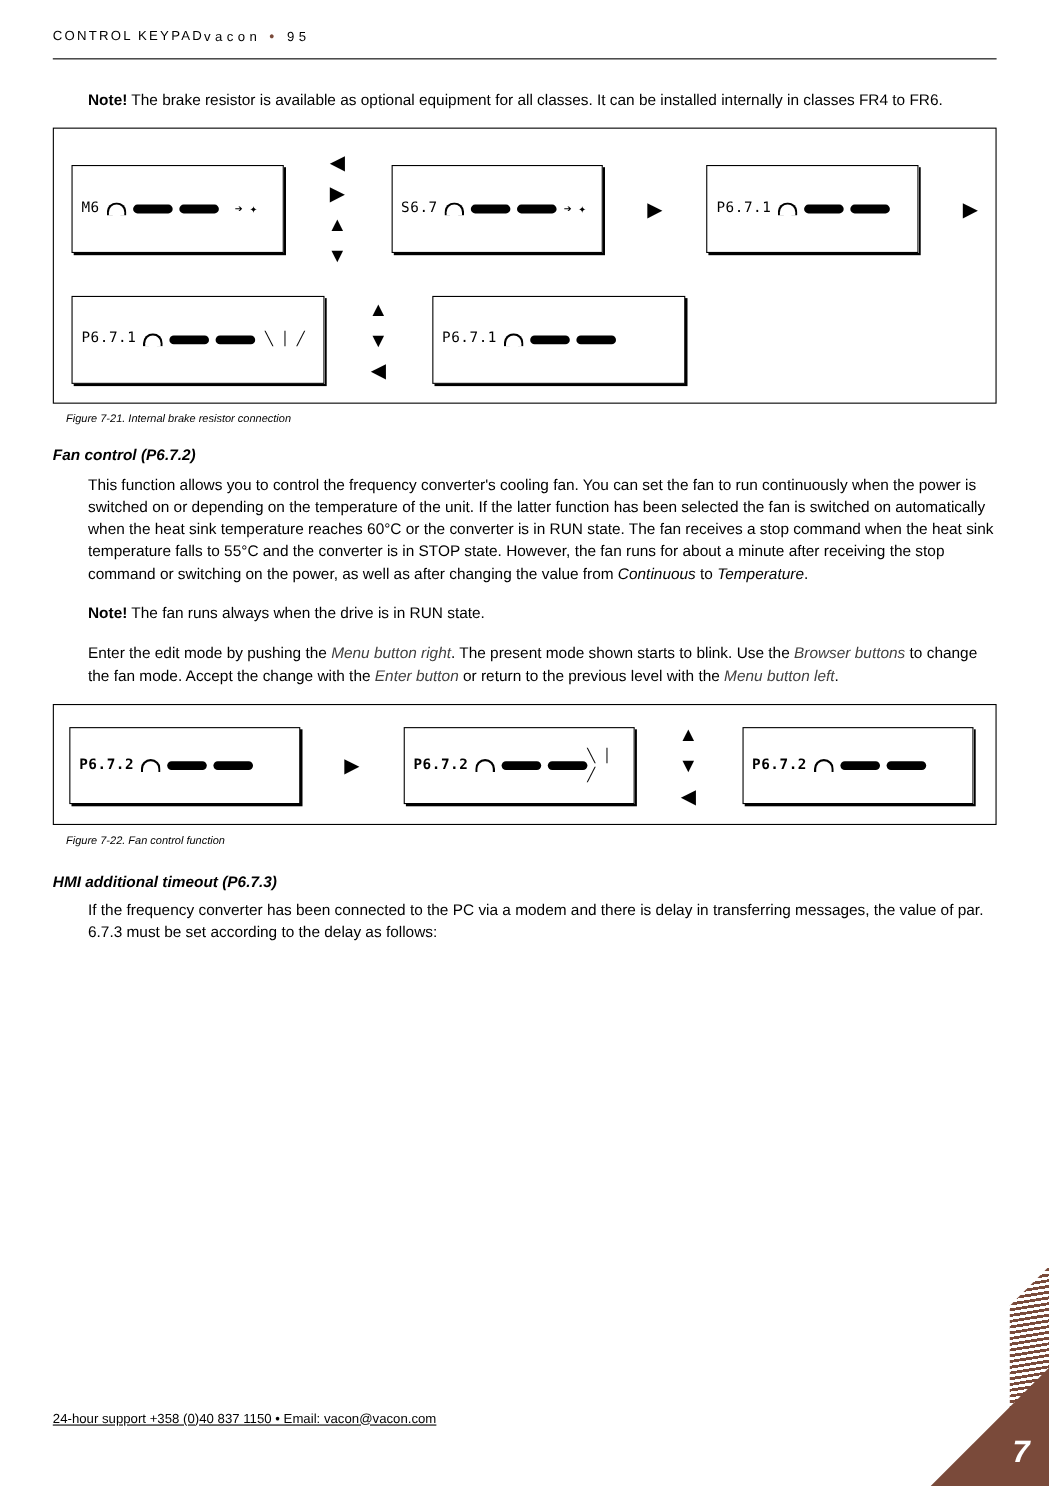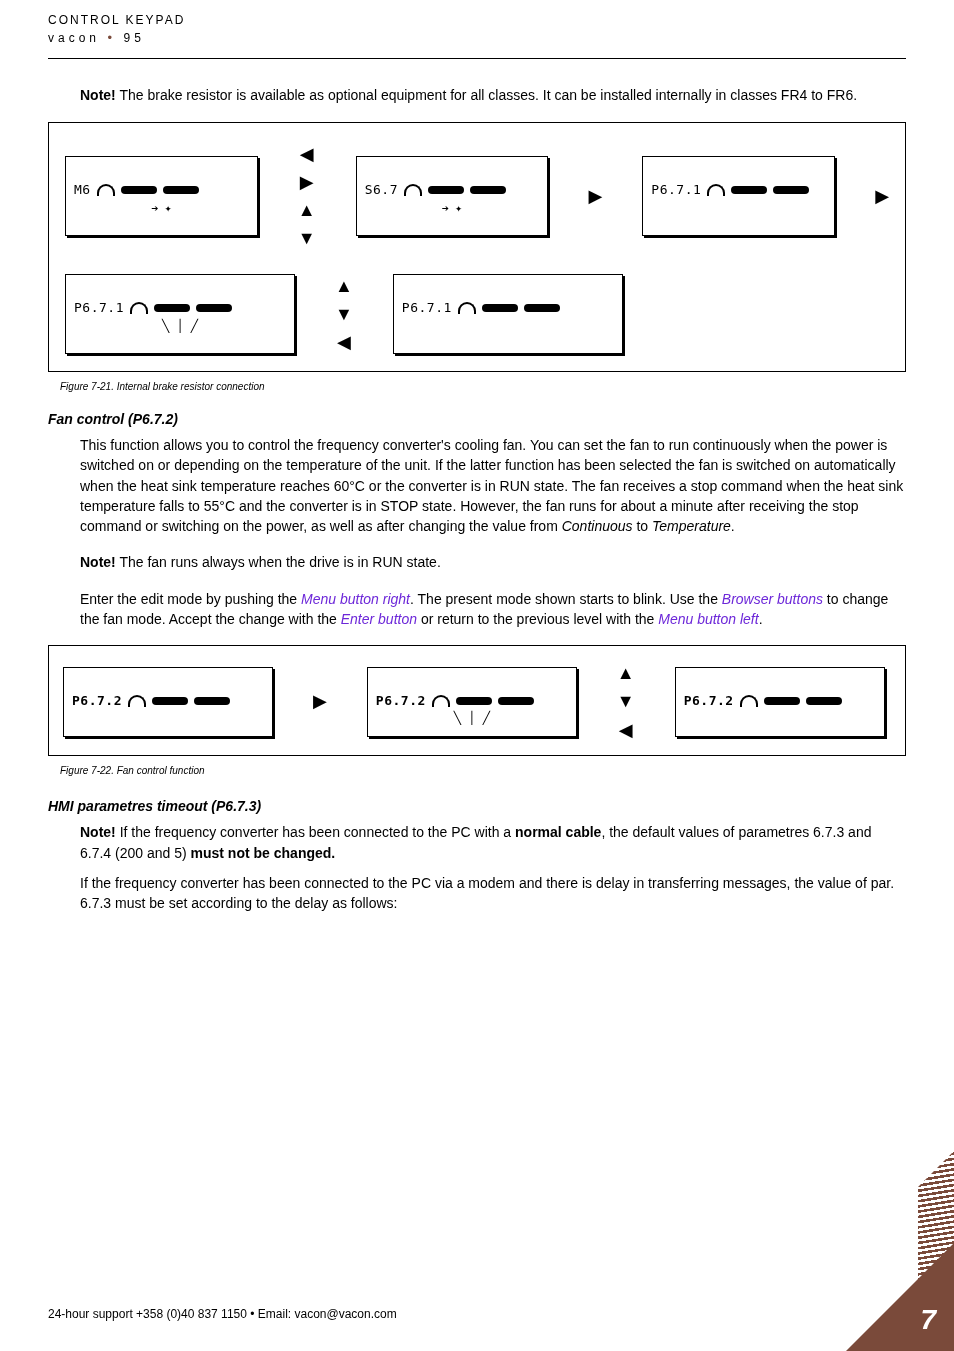--- a/index.html
+++ b/index.html
@@ -9,42 +9,41 @@
       height: 1351px;
       background: #fff;
       position: relative;
       color: #000;
       font-size: 14px;
       line-height: 1.45;
     }
     .page-header {
       display: flex;
       justify-content: flex-start;
-      padding: 12px 48px 6px 48px;
+      padding: 24px 48px 6px 48px;
       font-size: 12px;
       letter-spacing: 2px;
-      flex-direction: column;
     }
     .header-left { font-weight: 400; }
     .header-right { letter-spacing: 4px; }
     .header-right .dot { color: #7a4a3a; font-size: 13px; }
     .hr-line {
       margin: 4px 48px 0 48px;
       border: none;
       border-top: 1px solid #000;
     }
     .content {
       padding: 26px 48px 0 48px;
     }
     .para { margin-bottom: 16px; padding-left: 32px; }
     .para.tight { margin-bottom: 10px; }
     .bold { font-weight: 700; }
     .italic { font-style: italic; }
     .heading { font-weight: 700; font-style: italic; margin-top: 8px; margin-bottom: 6px; }
-    a.link { color: #6d28d9; text-decoration: none; font-style: italic; }
+    a.link { color: #404040; text-decoration: none; font-style: italic; }
 
     
     .diagram-container {
       border: 1px solid #000;
       margin: 0 0 8px 0;
       padding: 18px 16px 16px 16px;
     }
     .diagram-row {
       display: flex;
       gap: 40px;
@@ -52,22 +51,21 @@
       margin-bottom: 22px;
     }
     .diagram-row:last-child { margin-bottom: 0; }
     .display-box {
       border: 1px solid #000;
       width: 230px;
       height: 80px;
       position: relative;
       box-shadow: 2px 2px 0 #000;
       display: flex;
-      flex-direction: column;
-      padding: 24px 8px;
+      padding: 6px 8px;
       font-family: monospace;
       font-size: 14px;
     }
     .display-top {
       display: flex;
       align-items: center;
       gap: 6px;
     }
     .display-label { font-size: 13px; letter-spacing: 0.5px; }
     .sym-arc {
@@ -90,27 +88,28 @@
       font-size: 18px;
     }
     .caption { font-style: italic; font-size: 10px; margin: 4px 0 14px 12px; }
 
     
     .diagram-container.small .display-box { width: 210px; height: 70px; font-weight: bold; }
     .diagram-container.small { padding: 14px 14px 12px 14px; }
 
     .footer {
       position: absolute;
-      bottom: 28px;
+      bottom: 52px;
       left: 48px;
       right: 0;
       font-size: 12px;
       display: flex;
       justify-content: space-between;
       align-items: flex-end;
+      text-decoration: underline;
     }
     .triangle {
       position: absolute;
       right: -1px;
       bottom: -1px;
       width: 0; height: 0;
       border-left: 110px solid transparent;
       border-bottom: 110px solid #7a4a3a;
     }
     .page-num {
@@ -277,25 +276,22 @@
           <span class="display-label">P6.7.2</span>
           <span class="sym-arc"></span>
           <span class="sym-bar"></span>
           <span class="sym-bar"></span>
         </div>
       </div>
     </div>
   </div>
   <div class="caption">Figure 7-22. Fan control function</div>
 
-  <div class="heading" style="margin-top:18px">HMI parametres timeout (P6.7.3)</div>
-
-  <p class="para tight">
-    <span class="bold">Note!</span><span> If the frequency converter has been connected to the PC with a </span><span class="bold">normal cable</span><span>, the default values of parametres 6.7.3 and 6.7.4 (200 and 5) </span><span class="bold">must not be changed.</span>
-  </p>
+  <div class="heading" style="margin-top:18px">HMI additional timeout (P6.7.3)</div>
+
   <p class="para">If the frequency converter has been connected to the PC via a modem and there is delay in transferring messages, the value of par. 6.7.3 must be set according to the delay as follows:</p>
 
 </div>
 
 <div class="footer">
   <span>24-hour support +358 (0)40 837 1150 • Email: vacon@vacon.com</span>
 </div>
 
 <div class="hatch"></div>
 <div class="triangle"></div>

